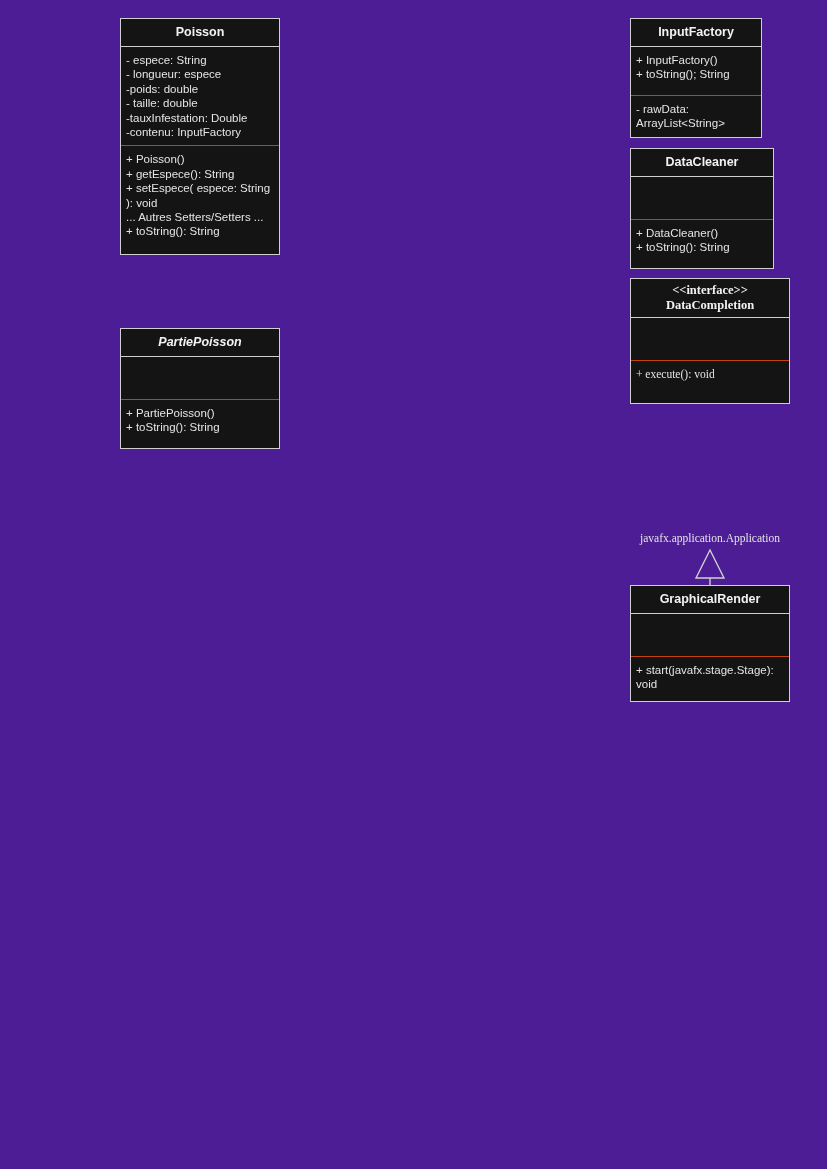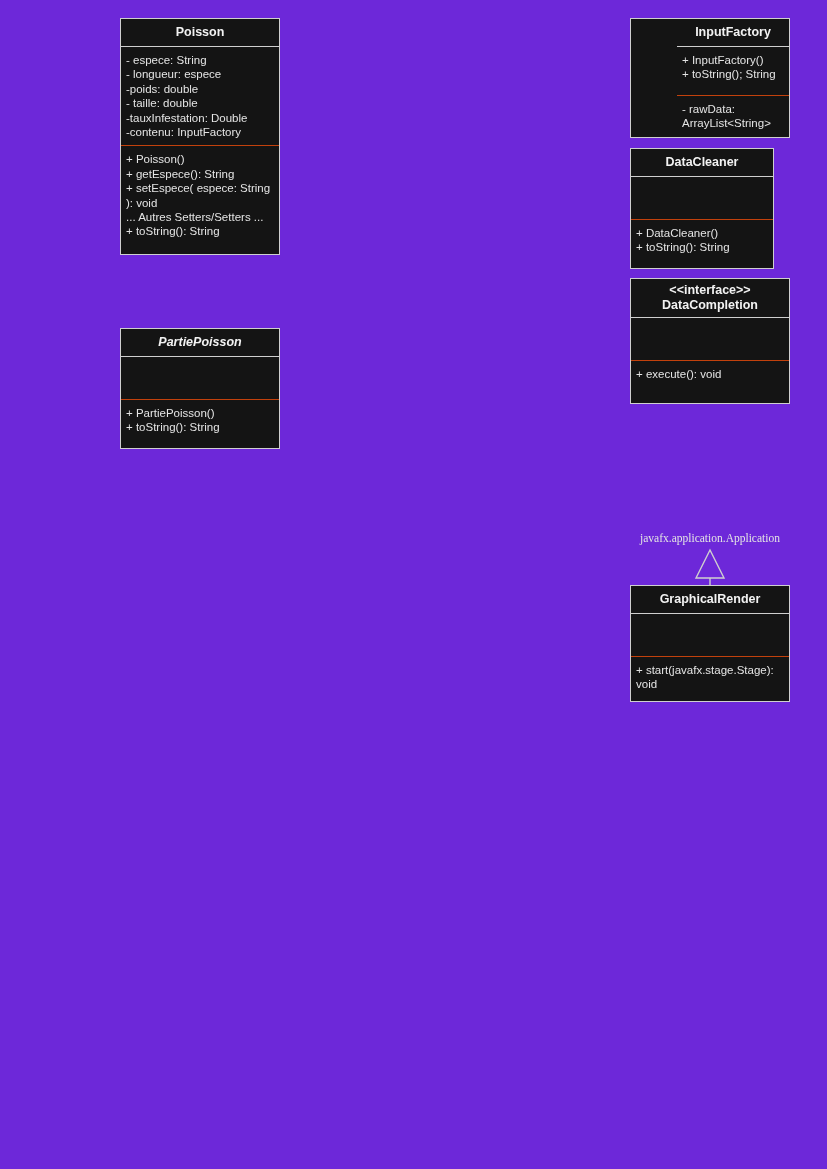--- a/index.html
+++ b/index.html
@@ -7,21 +7,21 @@
     padding: 0;
     background: #111111;
     color: #e8e8e8;
     font-family: "Liberation Sans", sans-serif;
   }
   #canvas {
     position: relative;
     width: 827px;
     height: 1169px;
     overflow: hidden;
-    background: #6d28d9;
+    background: #4c1d95;
   }
   .uml-class {
     position: absolute;
     border: 1px solid #cfcfcf;
     background: #141414;
     box-sizing: border-box;
   }
   .uml-header {
     text-align: center;
     font-weight: bold;
@@ -49,31 +49,31 @@
   #cls-poisson { left: 120px; top: 18px; width: 160px; }
   #cls-poisson .c-attrs { min-height: 80px; }
   #cls-poisson .c-ops { min-height: 96px; }
 
   
   #cls-partiepoisson { left: 120px; top: 328px; width: 160px; }
   #cls-partiepoisson .c-attrs { height: 30px; }
   #cls-partiepoisson .c-ops { min-height: 36px; }
 
   
-  #cls-inputfactory { left: 630px; top: 18px; width: 160px; padding-left: 46px; }
+  #cls-inputfactory { left: 630px; top: 18px; width: 132px; }
   #cls-inputfactory .c-attrs { min-height: 26px; }
   #cls-inputfactory .c-ops { min-height: 36px; }
 
   
   #cls-datacleaner { left: 630px; top: 148px; width: 144px; }
   #cls-datacleaner .c-attrs { height: 30px; }
   #cls-datacleaner .c-ops { min-height: 36px; }
 
   
-  #cls-datacompletion { left: 630px; top: 278px; width: 160px; }
+  #cls-datacompletion { left: 630px; top: 278px; width: 160px; font-family: Liberation Serif, serif; }
   #cls-datacompletion .c-attrs { height: 30px; }
   #cls-datacompletion .c-ops { min-height: 30px; }
 
   
   #cls-graphicalrender { left: 630px; top: 585px; width: 160px; }
   #cls-graphicalrender .c-attrs { height: 30px; }
   #cls-graphicalrender .c-ops { min-height: 32px; }
 
   
   #gen-label {

